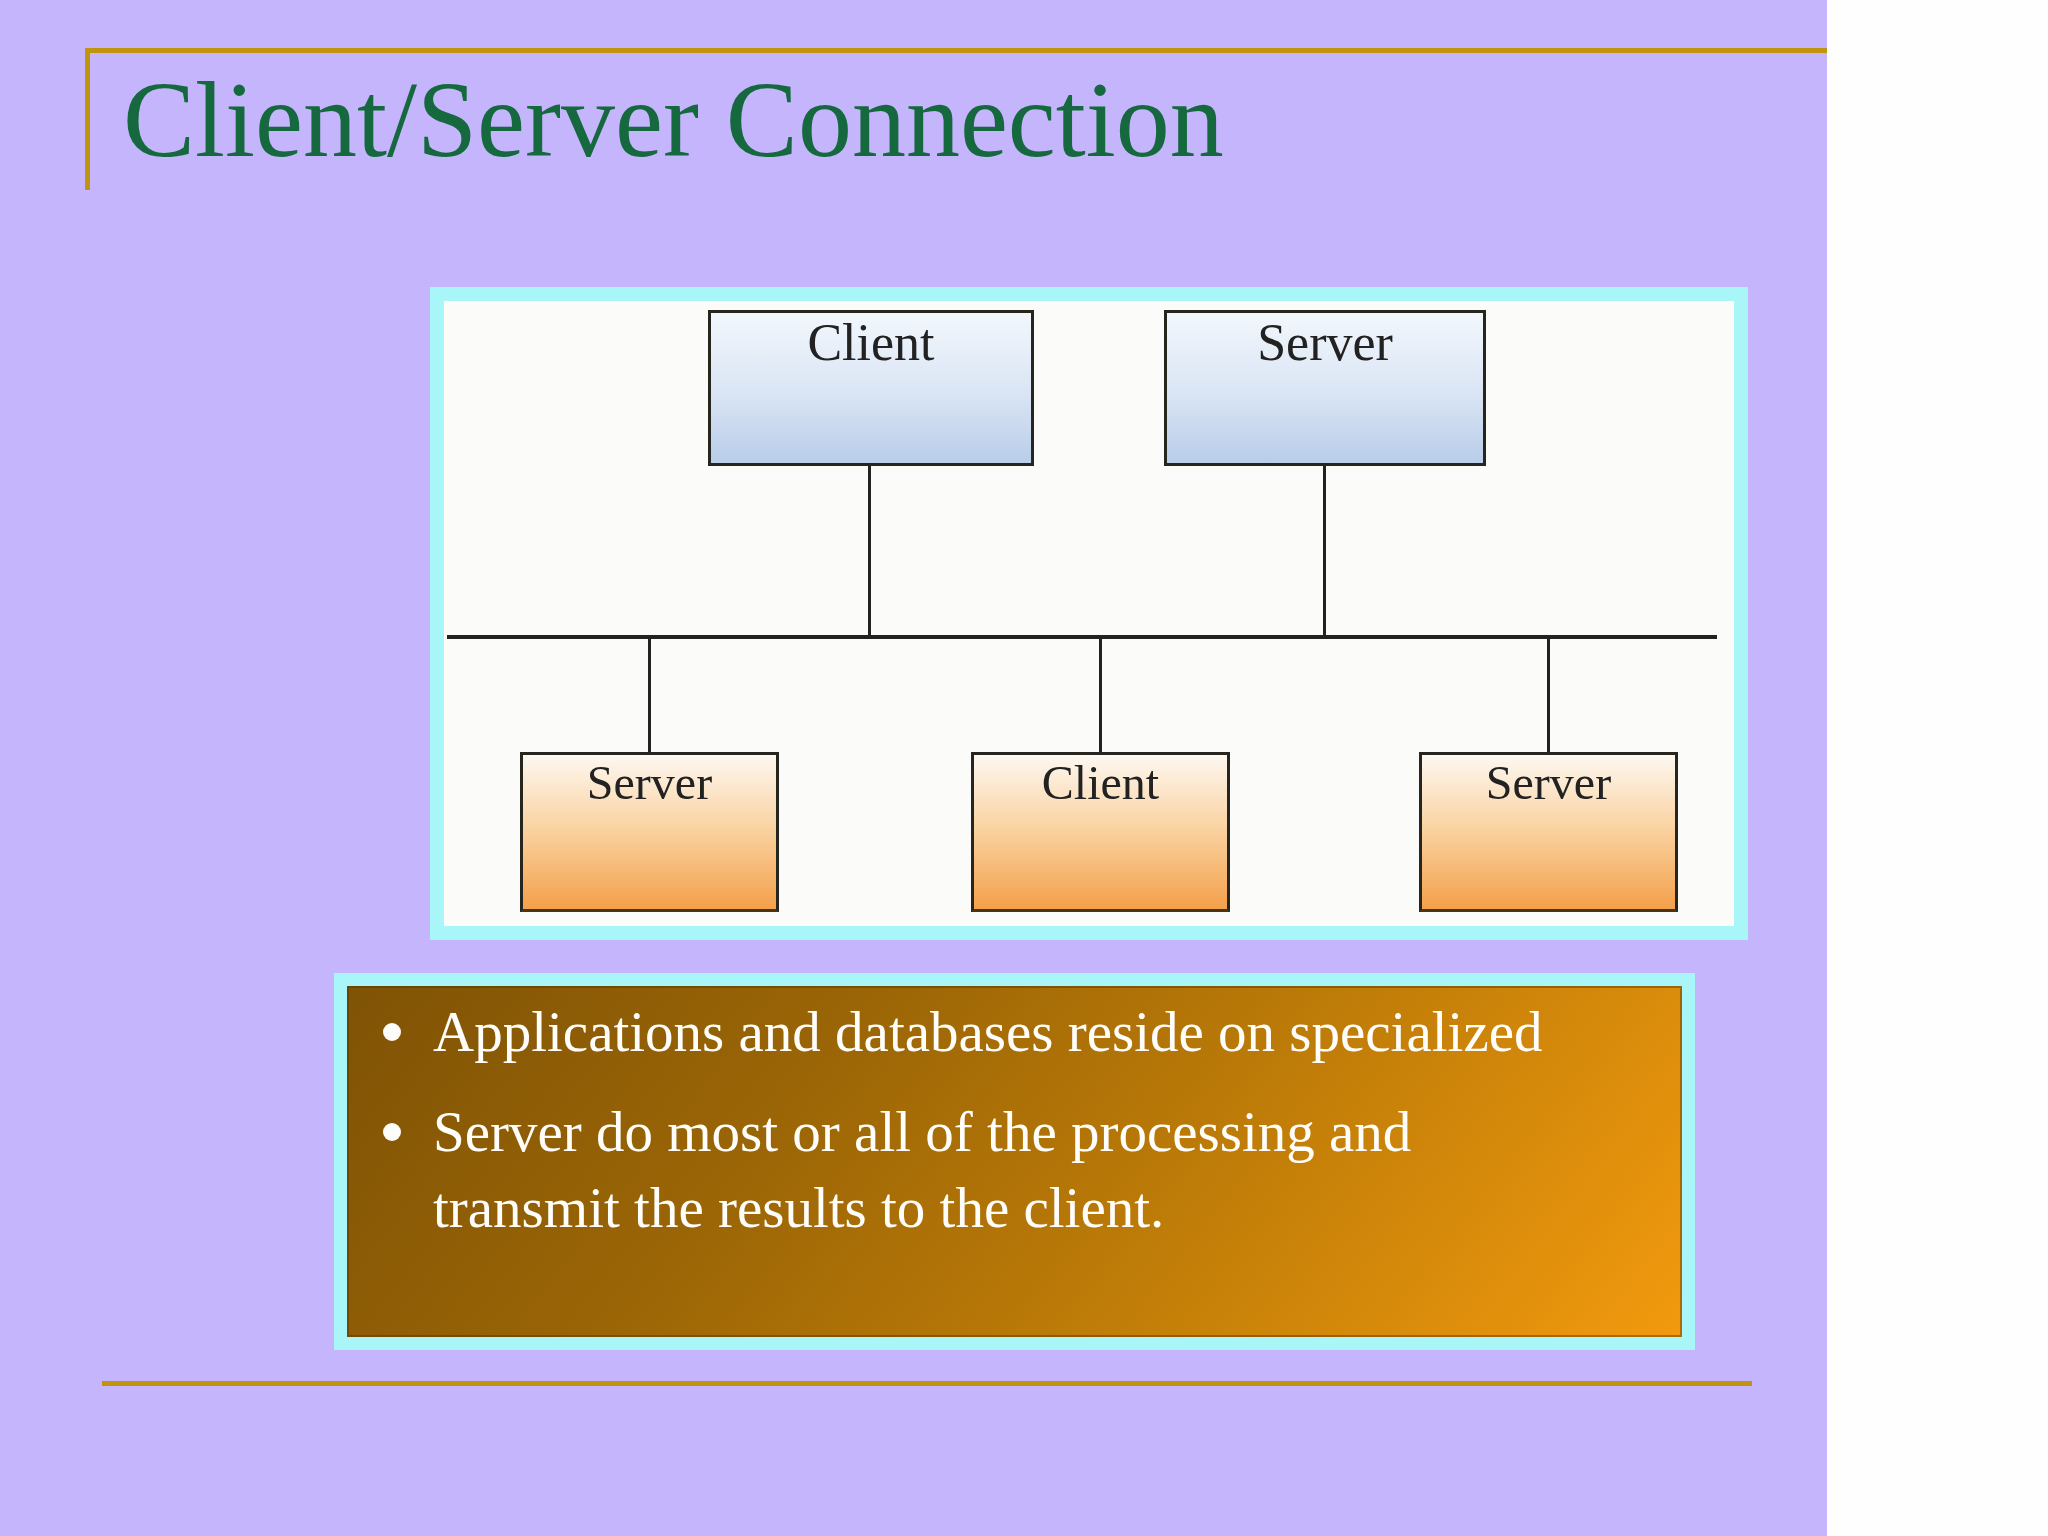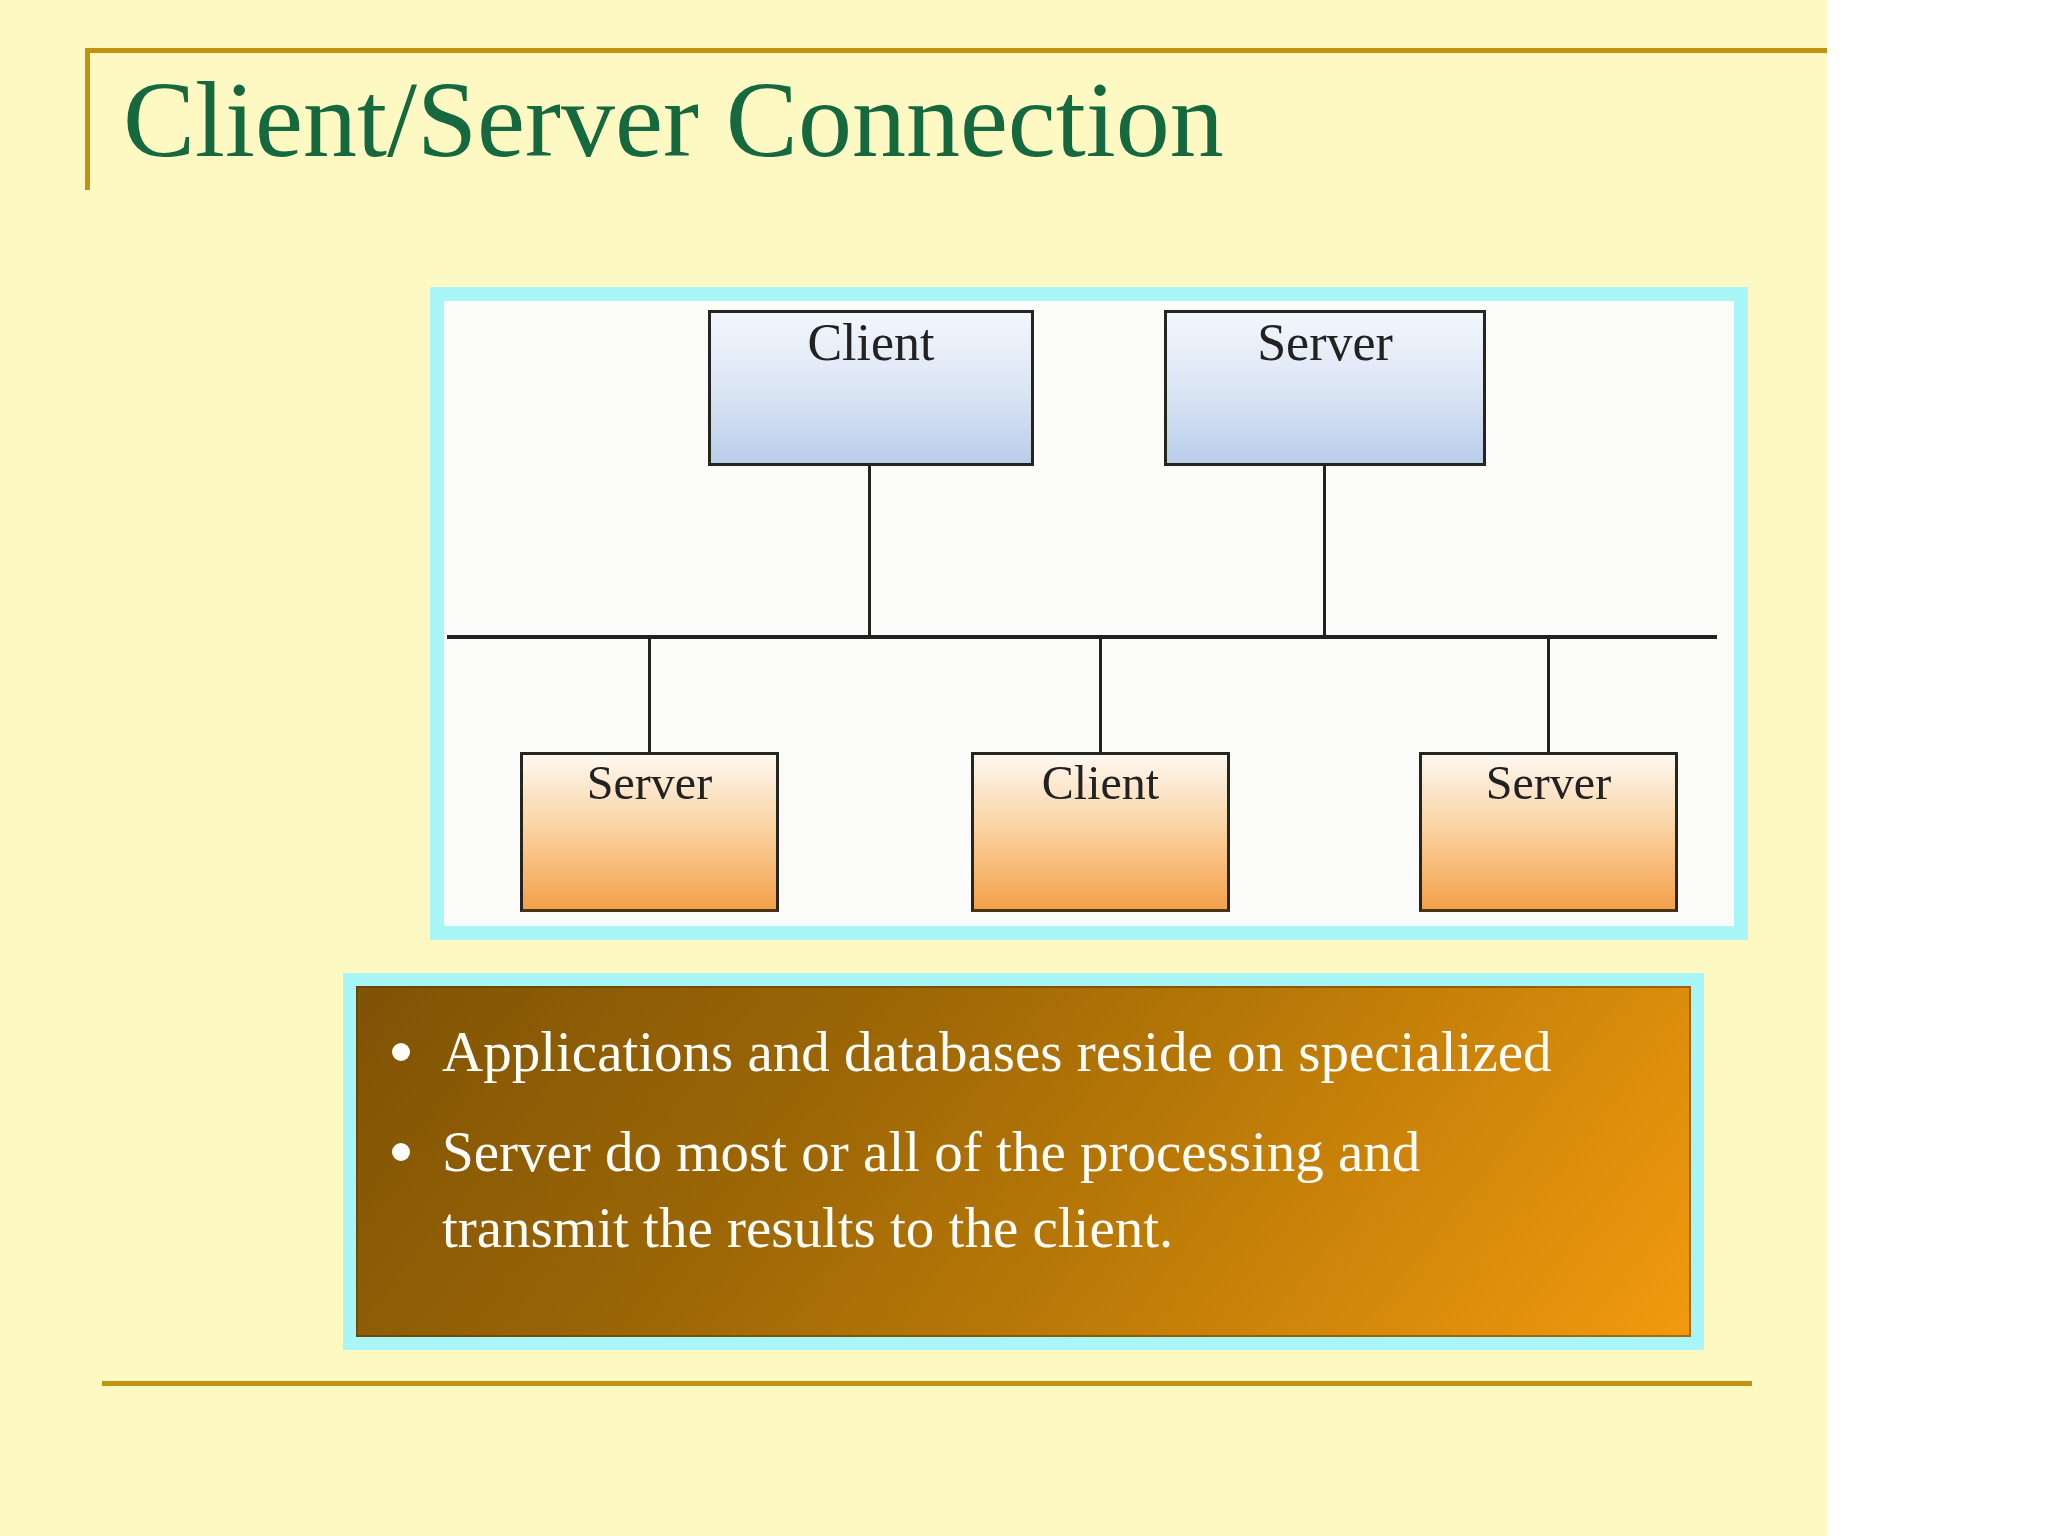--- a/index.html
+++ b/index.html
@@ -11,21 +11,21 @@
     --node-blue-dark:#b9cde9;
     --node-orange-light:#fdf8f1;
     --node-orange-dark:#f4a04a;
     --notes-brown-dark:#7f5305;
     --notes-orange-bright:#f29a0e;
     --notes-text:#fffefa;
   }
   html,body{margin:0;padding:0;background:#fefefe;}
   .slide{
     position:relative;width:1827px;height:1536px;overflow:hidden;
-    background:#fef9c3;
+    background:#c4b5fd;
     font-family:"Liberation Serif",serif;
   }
   
   .gold-line-top{position:absolute;left:85px;top:48px;width:1845px;height:5px;background:var(--gold);}
   .gold-line-left{position:absolute;left:85px;top:48px;width:5px;height:142px;background:var(--gold);}
   .gold-line-bottom{position:absolute;left:102px;top:1381px;width:1650px;height:5px;background:var(--gold);}
 
   
   .title{
     position:absolute;left:123px;top:52px;margin:0;
@@ -63,25 +63,25 @@
     border-bottom-color:#4a3413;
   }
   .n-client-top{left:264px;top:9px;width:326px;height:156px;}
   .n-server-top{left:720px;top:9px;width:322px;height:156px;}
   .n-server-b1{left:76px;top:451px;width:259px;height:160px;}
   .n-client-b{left:527px;top:451px;width:259px;height:160px;}
   .n-server-b2{left:975px;top:451px;width:259px;height:160px;}
 
   
   .notes{
-    position:absolute;left:343px;top:973px;width:1361px;height:377px;
+    position:absolute;left:334px;top:973px;width:1361px;height:377px;
     box-sizing:border-box;border:13px solid var(--cyan-border);
     background:linear-gradient(128deg,var(--notes-brown-dark) 0%,#9c6606 34%,#c07d08 64%,var(--notes-orange-bright) 100%);
     box-shadow:inset 0 0 0 2px rgba(84,52,2,.45);
-    padding:28px 18px 0 14px;
+    padding:8px 18px 0 14px;
   }
   .bullet-item{display:flex;margin-bottom:24px;}
   .bullet-marker{flex:0 0 72px;position:relative;}
   .bullet-dot{
     position:absolute;left:22px;top:29px;width:18px;height:18px;border-radius:50%;
     background:var(--notes-text);
   }
   .bullet-text{
     color:var(--notes-text);
     font-family:"Liberation Serif",serif;

